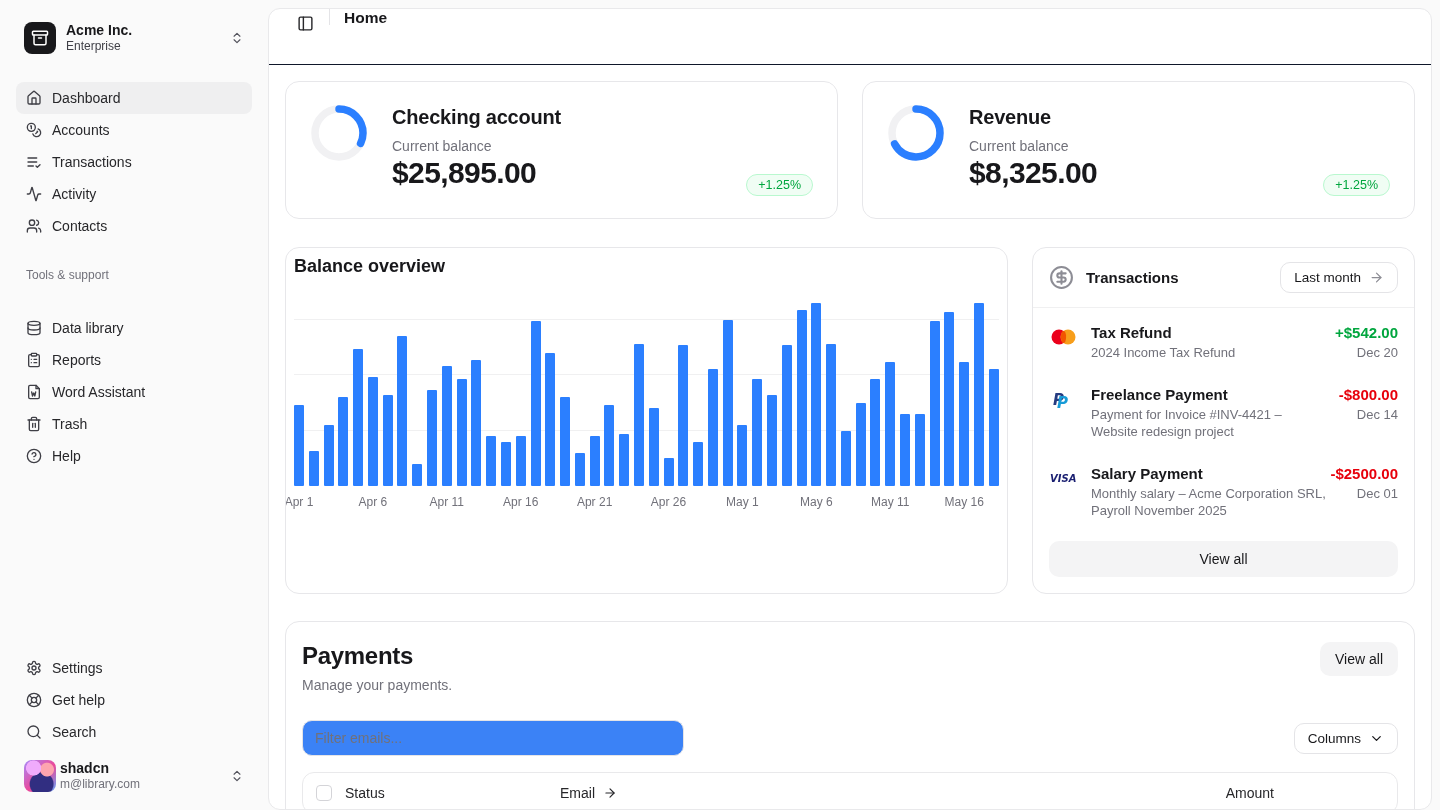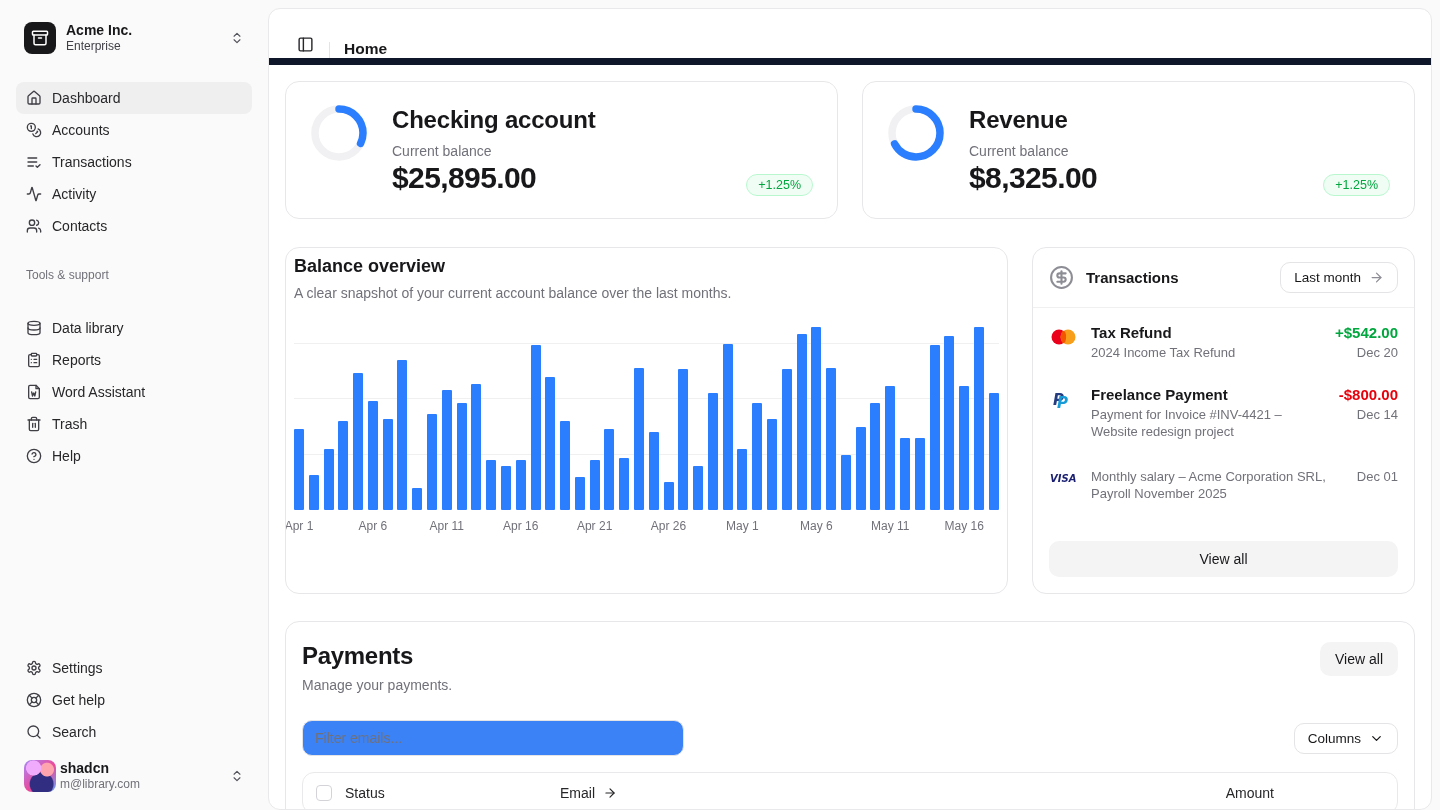--- a/index.html
+++ b/index.html
@@ -31,31 +31,31 @@
       radial-gradient(circle at 30% 25%, #f0abfc 0 22%, transparent 24%),
       radial-gradient(circle at 72% 30%, #fda4af 0 20%, transparent 23%),
       radial-gradient(circle at 55% 75%, #312e81 0 38%, transparent 42%),
       linear-gradient(135deg,#a78bfa,#ec4899 55%,#60a5fa);
   }
   .user-text { flex:1; line-height:1.25; }
   .user-name { font-size:14px; font-weight:700; }
   .user-email { font-size:12px; color:#71717a; }
   
   .main { flex:1; margin:8px 8px 0 0; background:#fff; border:1px solid #e9e9eb; border-radius:12px; height:802px; overflow:hidden; display:flex; flex-direction:column; }
-  .topbar { height:56px; display:flex; align-items:flex-end; padding:0 22px; border-bottom:7px solid #0f172a; flex-shrink:0; }
+  .topbar { height:56px; display:flex; align-items:flex-start; padding:0 22px; border-bottom:1px solid #0f172a; flex-shrink:0; }
   .icon-btn { width:28px; height:28px; border:none; background:transparent; display:flex; align-items:center; justify-content:center; color:#27272a; border-radius:6px; cursor:pointer; }
   .vdiv { width:1px; height:16px; background:#e4e4e7; margin:0 14px 0 10px; }
   .page-title { font-size:15.5px; font-weight:700; }
   .content { padding:16px; flex:1; }
   
   .summary-grid { display:grid; grid-template-columns:1fr 1fr; gap:24px; }
   .card { background:#fff; border:1px solid #e7e7ea; border-radius:14px; }
   .summary-card { height:138px; padding:22px 24px; display:flex; gap:24px; position:relative; }
   .sc-text { padding-top:2px; }
-  .sc-title { font-size:24px; font-weight:600; letter-spacing:-0.2px; }
+  .sc-title { font-size:20px; font-weight:600; letter-spacing:-0.2px; }
   .sc-label { font-size:14px; color:#71717a; margin-top:9px; }
   .sc-amount { font-size:30px; font-weight:700; letter-spacing:-0.6px; margin-top:2px; }
   .pill { position:absolute; right:24px; bottom:22px; font-size:12.5px; color:#00a63e; background:#f0fdf4; border:1px solid #b9f8cf; border-radius:999px; padding:3px 11px; }
   
   .mid-grid { display:grid; grid-template-columns:1fr 383px; gap:24px; margin-top:28px; }
   .balance-card { height:347px; padding:8px; overflow:hidden; }
   .bc-title { font-size:18px; font-weight:600; }
   .bc-subtitle { font-size:14px; color:#71717a; margin-top:8px; }
   .chart { position:relative; height:185px; margin-top:24px; }
   .gridline { position:absolute; left:0; right:0; height:1px; background:#f0f0f1; }
@@ -328,21 +328,20 @@
             <div class="sc-label">Current balance</div>
             <div class="sc-amount">$8,325.00</div>
           </div>
           <span class="pill">+1.25%</span>
         </section>
       </div>
 
     <div class="mid-grid">
       <section class="card balance-card">
         <div class="bc-title">Balance overview</div>
-        <div class="bc-subtitle">A clear snapshot of your current account balance over the last months.</div>
         <div class="chart" id="balance-chart">
             <div class="gridline" style="bottom:30%"></div>
             <div class="gridline" style="bottom:60%"></div>
             <div class="gridline" style="bottom:90%"></div>
             <div class="bars">
               <div class="bar-col">
                 <div class="bar" style="height:44%"></div>
                 <span class="bar-label">Apr 1</span>
               </div>
               <div class="bar-col">
@@ -558,20 +557,24 @@
               </div>
             </div>
             <div class="tx-item">
               <div class="tx-icon">
                 <svg width="30" height="20" viewBox="0 0 30 20">
                   <text x="1" y="14" font-family="DejaVu Sans, sans-serif" font-size="10" font-weight="bold" font-style="italic" fill="#1a1f71">VISA</text>
                 </svg>
               </div>
               <div class="tx-body">
                 <div class="tx-row">
+                  <span class="tx-name">Salary Payment</span>
+                  <span class="tx-amount red">-$2500.00</span>
+                </div>
+                <div class="tx-row">
                   <span class="tx-desc">Monthly salary – Acme Corporation SRL, Payroll November 2025</span>
                   <span class="tx-date">Dec 01</span>
                 </div>
               </div>
             </div>
           </div>
         <button class="btn-secondary tx-viewall">View all</button>
       </section>
     </div>
 

